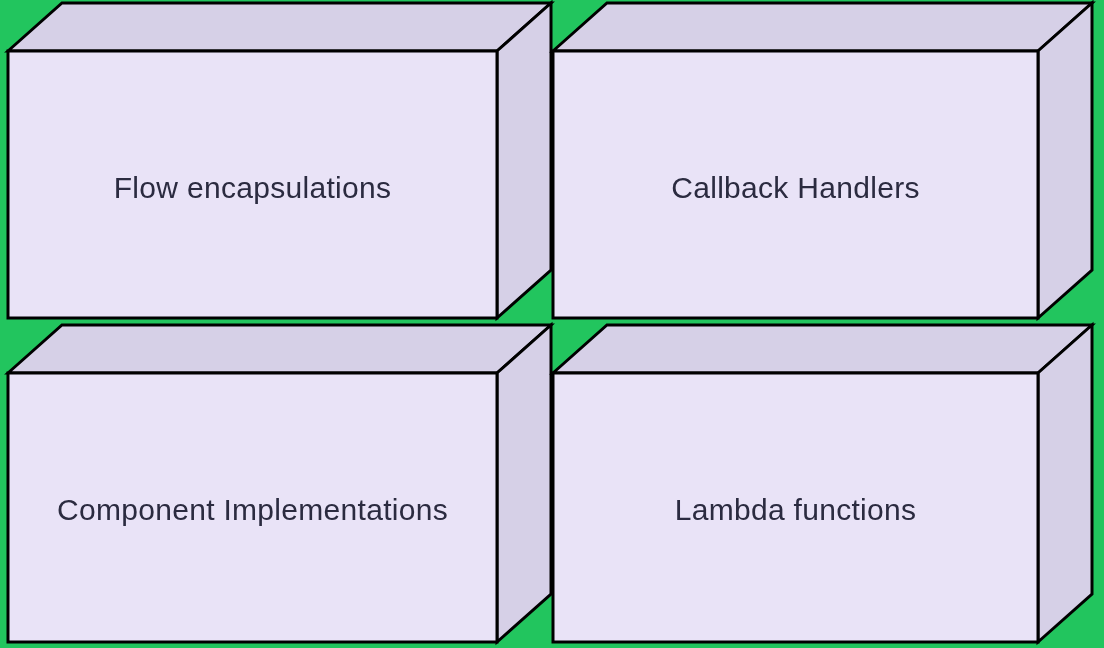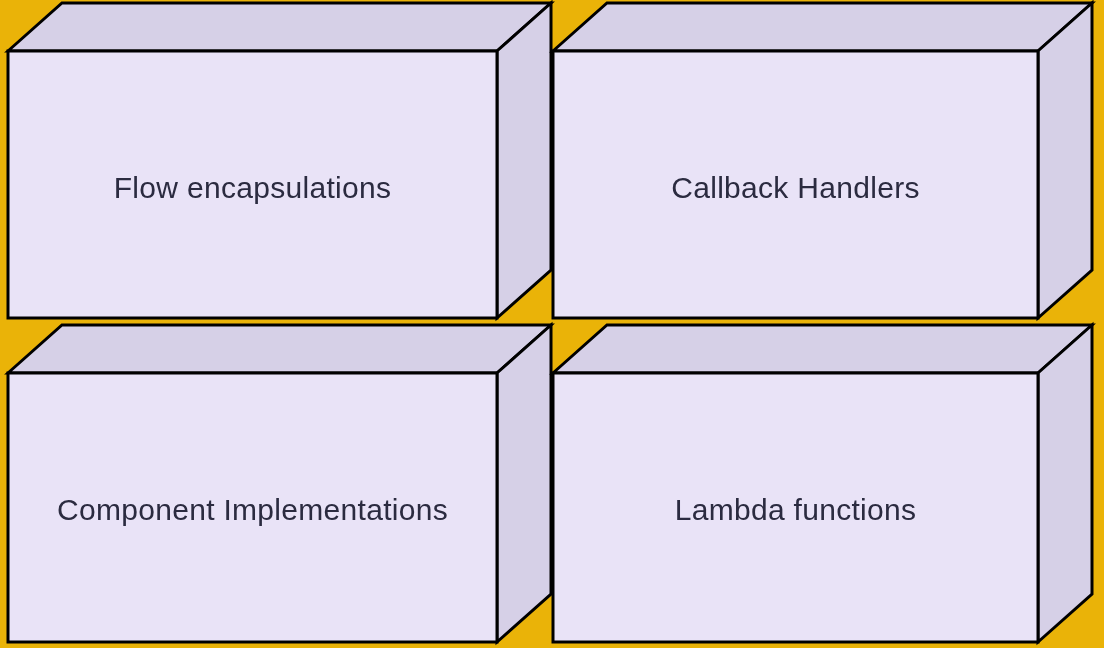--- a/index.html
+++ b/index.html
@@ -4,21 +4,21 @@
 <style>
   html, body {
     margin: 0;
     padding: 0;
     background: #ffffff;
   }
   .canvas {
     position: relative;
     width: 1104px;
     height: 648px;
-    background: #eab308;
+    background: #22c55e;
     overflow: hidden;
   }
   svg.diagram {
     display: block;
     width: 1104px;
     height: 648px;
   }
   .face {
     stroke-width: 3;
     stroke-linejoin: miter;

